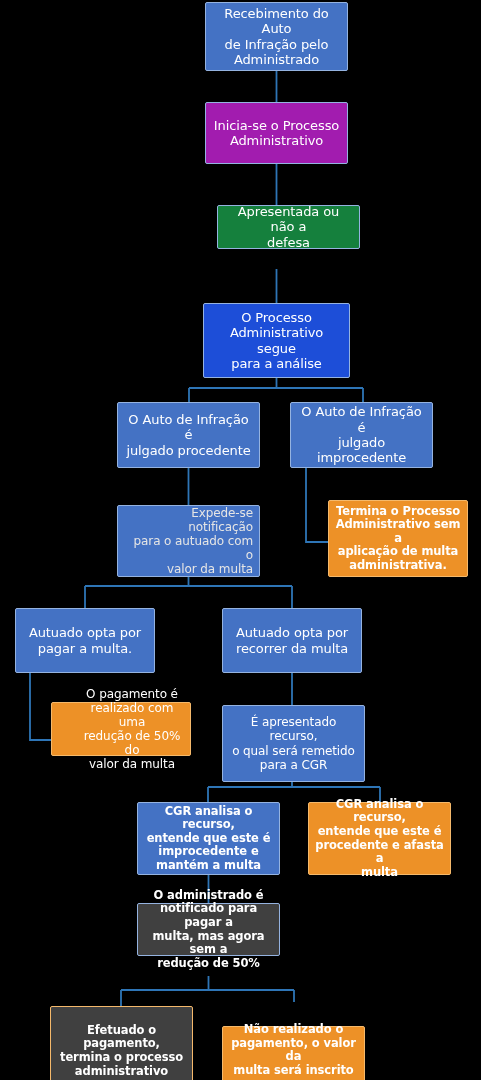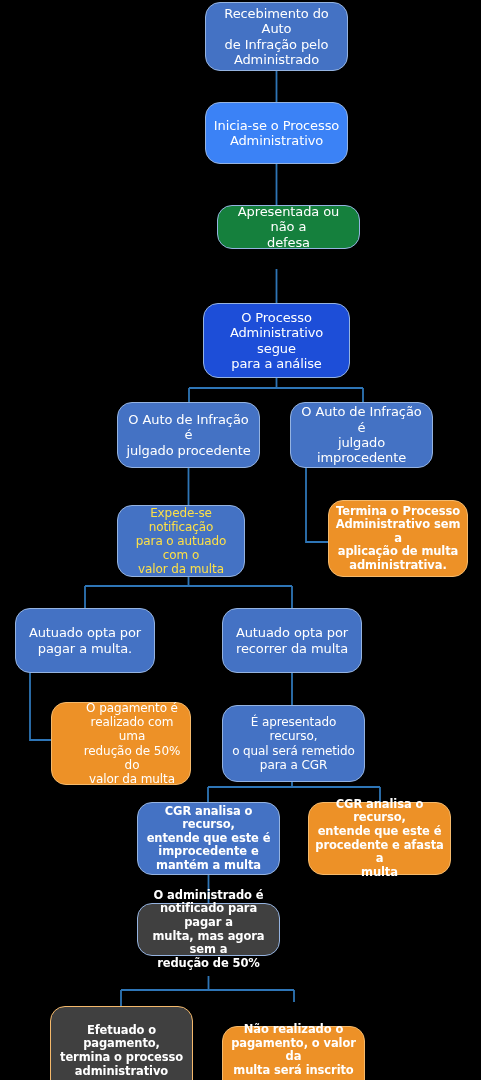--- a/index.html
+++ b/index.html
@@ -23,21 +23,21 @@
   svg.connectors {
     position: absolute;
     left: 0; top: 0;
     width: 481px;
     height: 1080px;
     pointer-events: none;
   }
   .node {
     position: absolute;
     box-sizing: border-box;
-    border-radius: 15px;
+    border-radius: 2px;
     display: flex;
     align-items: center;
     justify-content: center;
     text-align: center;
     color: #ffffff;
     line-height: 1.18;
     padding: 2px 6px;
     white-space: pre-line;
     letter-spacing: -0.1px;
   }
@@ -70,43 +70,43 @@
         <path d="M292,673 L292,705"></path>
         <path d="M292,775 L292,787 M208,787 L380,787 M208,787 L208,802 M380,787 L380,802"></path>
         <path d="M208.5,875 L208.5,903"></path>
         <path d="M208.5,976 L208.5,990 M121,990 L294,990 M121,990 L121,1006 M294,990 L294,1002"></path>
       </g>
   </svg>
   <div id="node-layer">
       <div class="node blue fs13" style="left: 205px; top: 2px; width: 143px; height: 69px; background: rgb(68, 114, 196); border-color: rgb(149, 179, 224); color: rgb(255, 255, 255);">Recebimento do Auto
 de Infração pelo
 Administrado</div>
-      <div class="node blue fs13" style="left: 205px; top: 102px; width: 143px; height: 62px; background: #3b82f6; border-color: rgb(149, 179, 224); color: rgb(255, 255, 255);">Inicia-se o Processo
+      <div class="node blue fs13" style="left: 205px; top: 102px; width: 143px; height: 62px; background: #a21caf; border-color: rgb(149, 179, 224); color: rgb(255, 255, 255);">Inicia-se o Processo
 Administrativo</div>
       <div class="node blue fs13" style="left: 217px; top: 205px; width: 143px; height: 44px; background: #15803d; border-color: rgb(149, 179, 224); color: rgb(255, 255, 255);">Apresentada ou não a
 defesa</div>
       <div class="node blue fs13" style="left: 203px; top: 303px; width: 147px; height: 75px; background: #1d4ed8; border-color: rgb(149, 179, 224); color: rgb(255, 255, 255);">O Processo
 Administrativo segue
 para a análise</div>
       <div class="node blue fs13" style="left: 117px; top: 402px; width: 143px; height: 66px; background: rgb(68, 114, 196); border-color: rgb(149, 179, 224); color: rgb(255, 255, 255);">O Auto de Infração é
 julgado procedente</div>
       <div class="node blue fs13" style="left: 290px; top: 402px; width: 143px; height: 66px; background: rgb(68, 114, 196); border-color: rgb(149, 179, 224); color: rgb(255, 255, 255);">O Auto de Infração é
 julgado improcedente</div>
-      <div class="node blue fs12" style="left: 117px; top: 505px; width: 128px; height: 72px; background: rgb(68, 114, 196); border-color: rgb(149, 179, 224); color: #fde047;">Expede-se notificação
+      <div class="node blue fs12" style="left: 117px; top: 505px; width: 143px; height: 72px; background: rgb(68, 114, 196); border-color: rgb(149, 179, 224); color: #e5e5e5; text-align: right;">Expede-se notificação
 para o autuado com o
 valor da multa</div>
       <div class="node orange fs115" style="left: 328px; top: 500px; width: 140px; height: 77px; background: rgb(237, 145, 39); border-color: rgb(245, 185, 107); color: rgb(255, 255, 255);">Termina o Processo
 Administrativo sem a
 aplicação de multa
 administrativa.</div>
       <div class="node blue fs13" style="left: 15px; top: 608px; width: 140px; height: 65px; background: rgb(68, 114, 196); border-color: rgb(149, 179, 224); color: rgb(255, 255, 255);">Autuado opta por
 pagar a multa.</div>
       <div class="node blue fs13" style="left: 222px; top: 608px; width: 140px; height: 65px; background: rgb(68, 114, 196); border-color: rgb(149, 179, 224); color: rgb(255, 255, 255);">Autuado opta por
 recorrer da multa</div>
-      <div class="node orange fs12" style="left: 51px; top: 702px; width: 140px; height: 83px; background: rgb(237, 145, 39); border-color: rgb(245, 185, 107); color: rgb(255, 255, 255); padding-left: 28px;">O pagamento é
+      <div class="node orange fs12" style="left: 51px; top: 702px; width: 140px; height: 54px; background: rgb(237, 145, 39); border-color: rgb(245, 185, 107); color: rgb(255, 255, 255); padding-left: 28px;">O pagamento é
 realizado com uma
 redução de 50% do
 valor da multa</div>
       <div class="node blue fs12" style="left: 222px; top: 705px; width: 143px; height: 77px; background: rgb(68, 114, 196); border-color: rgb(149, 179, 224); color: rgb(255, 255, 255);">É apresentado recurso,
 o qual será remetido
 para a CGR</div>
       <div class="node blue fs115" style="left: 137px; top: 802px; width: 143px; height: 73px; background: rgb(68, 114, 196); border-color: rgb(149, 179, 224); color: rgb(255, 255, 255);">CGR analisa o recurso,
 entende que este é
 improcedente e
 mantém a multa</div>

